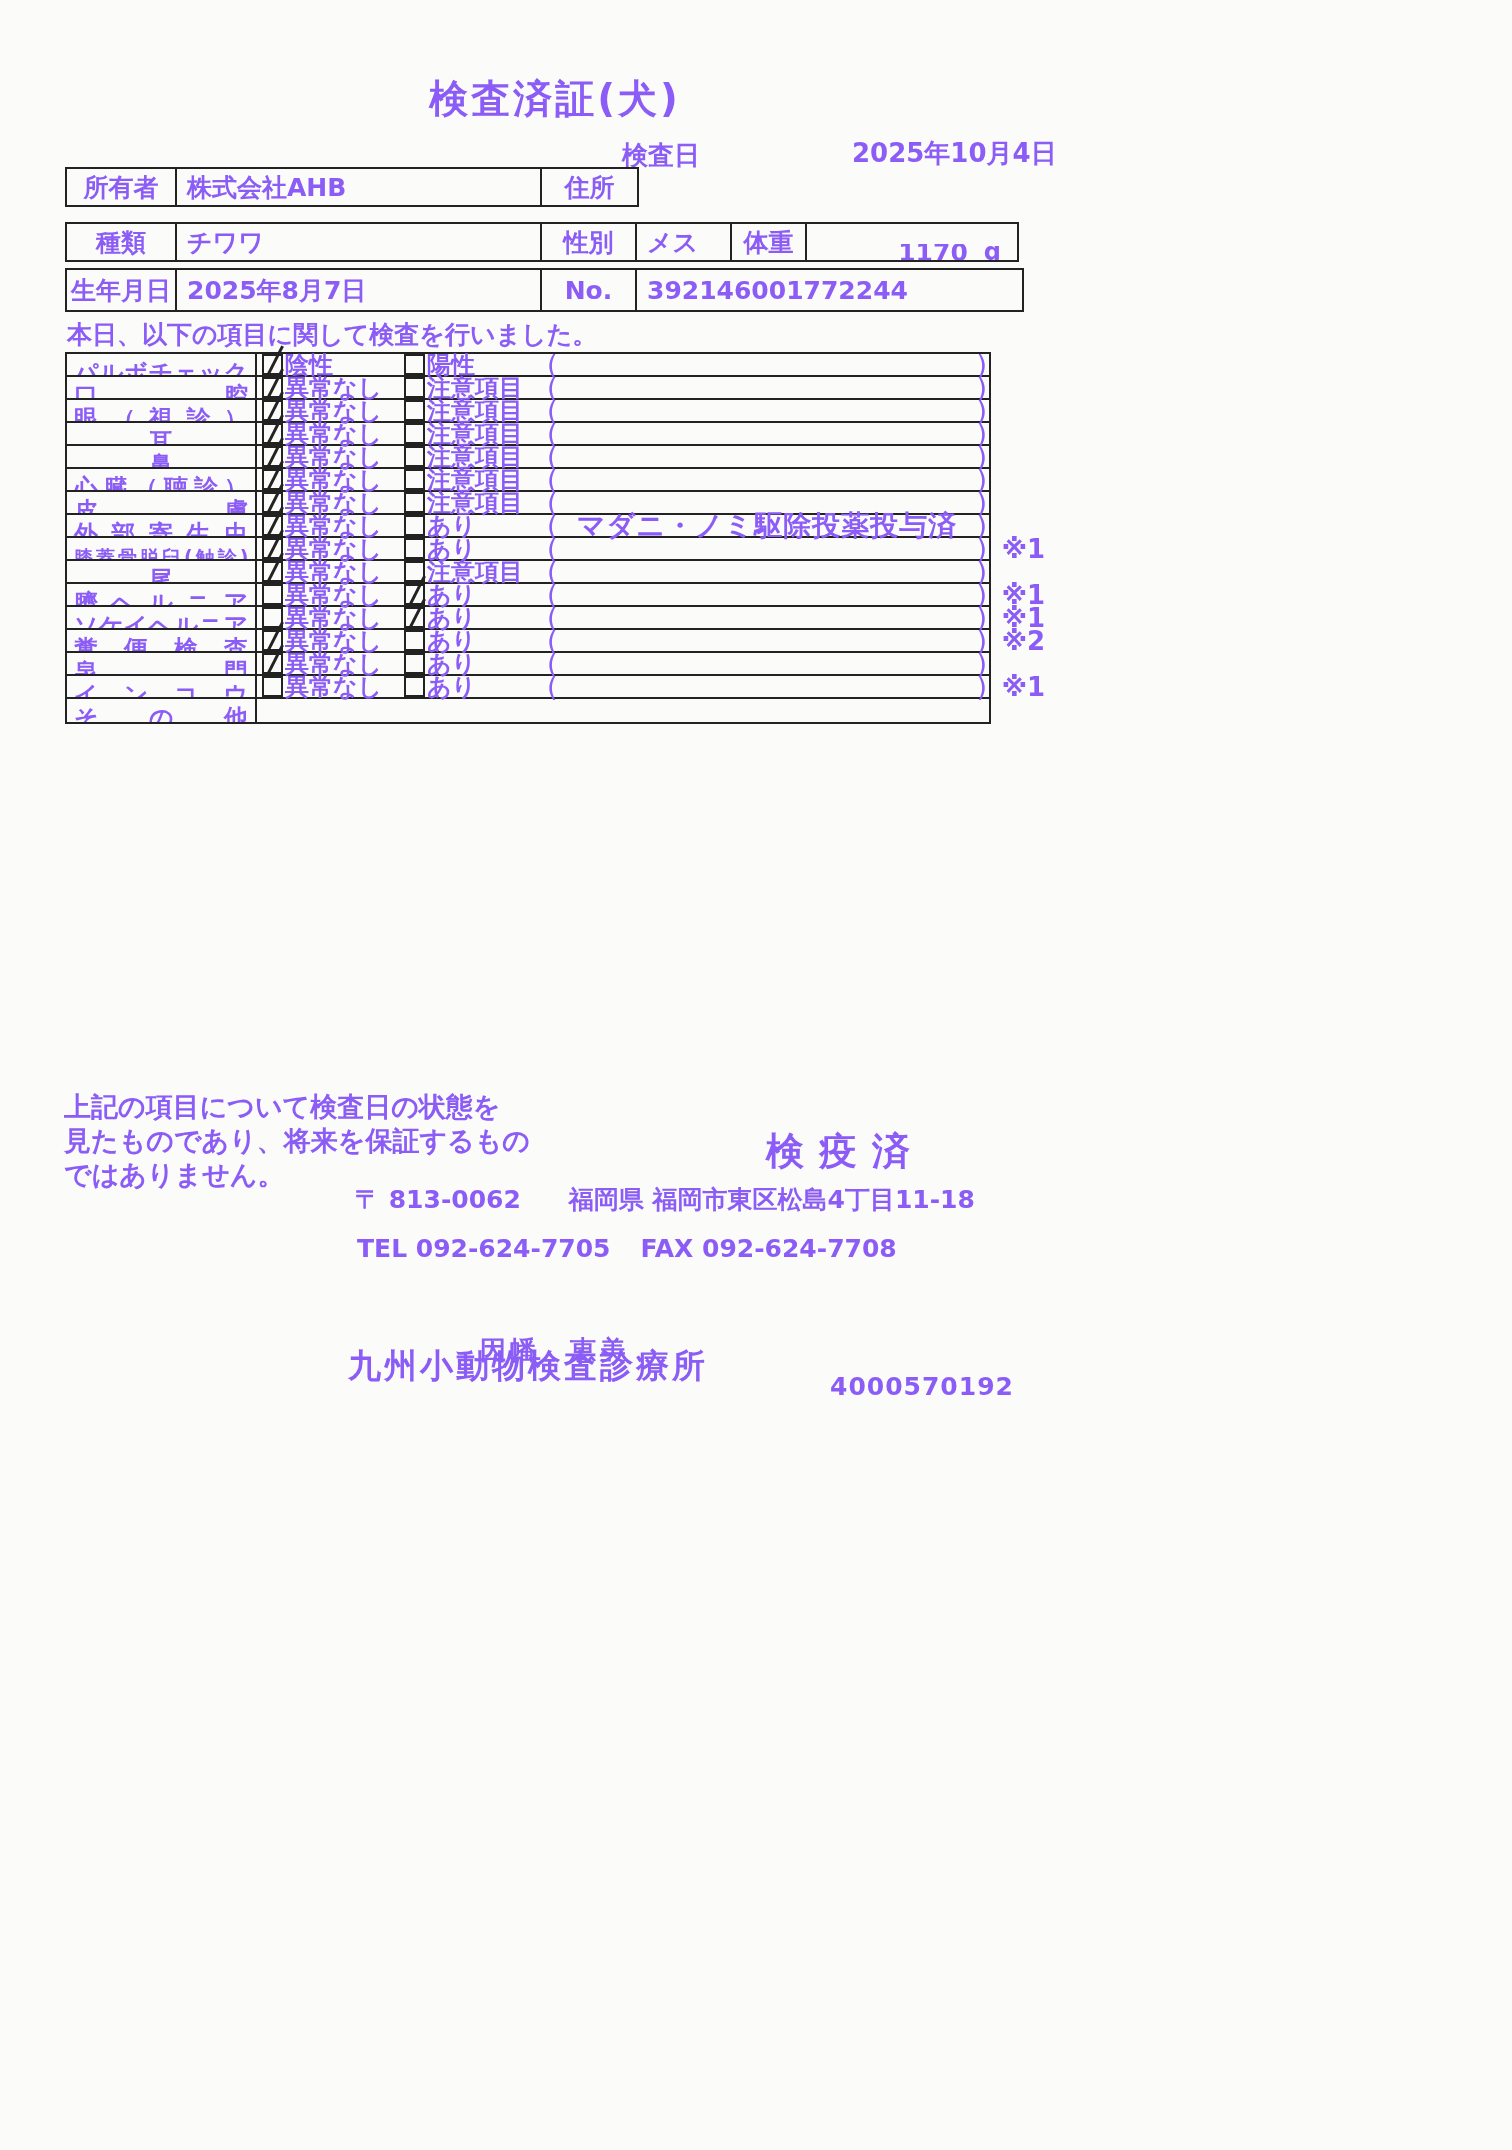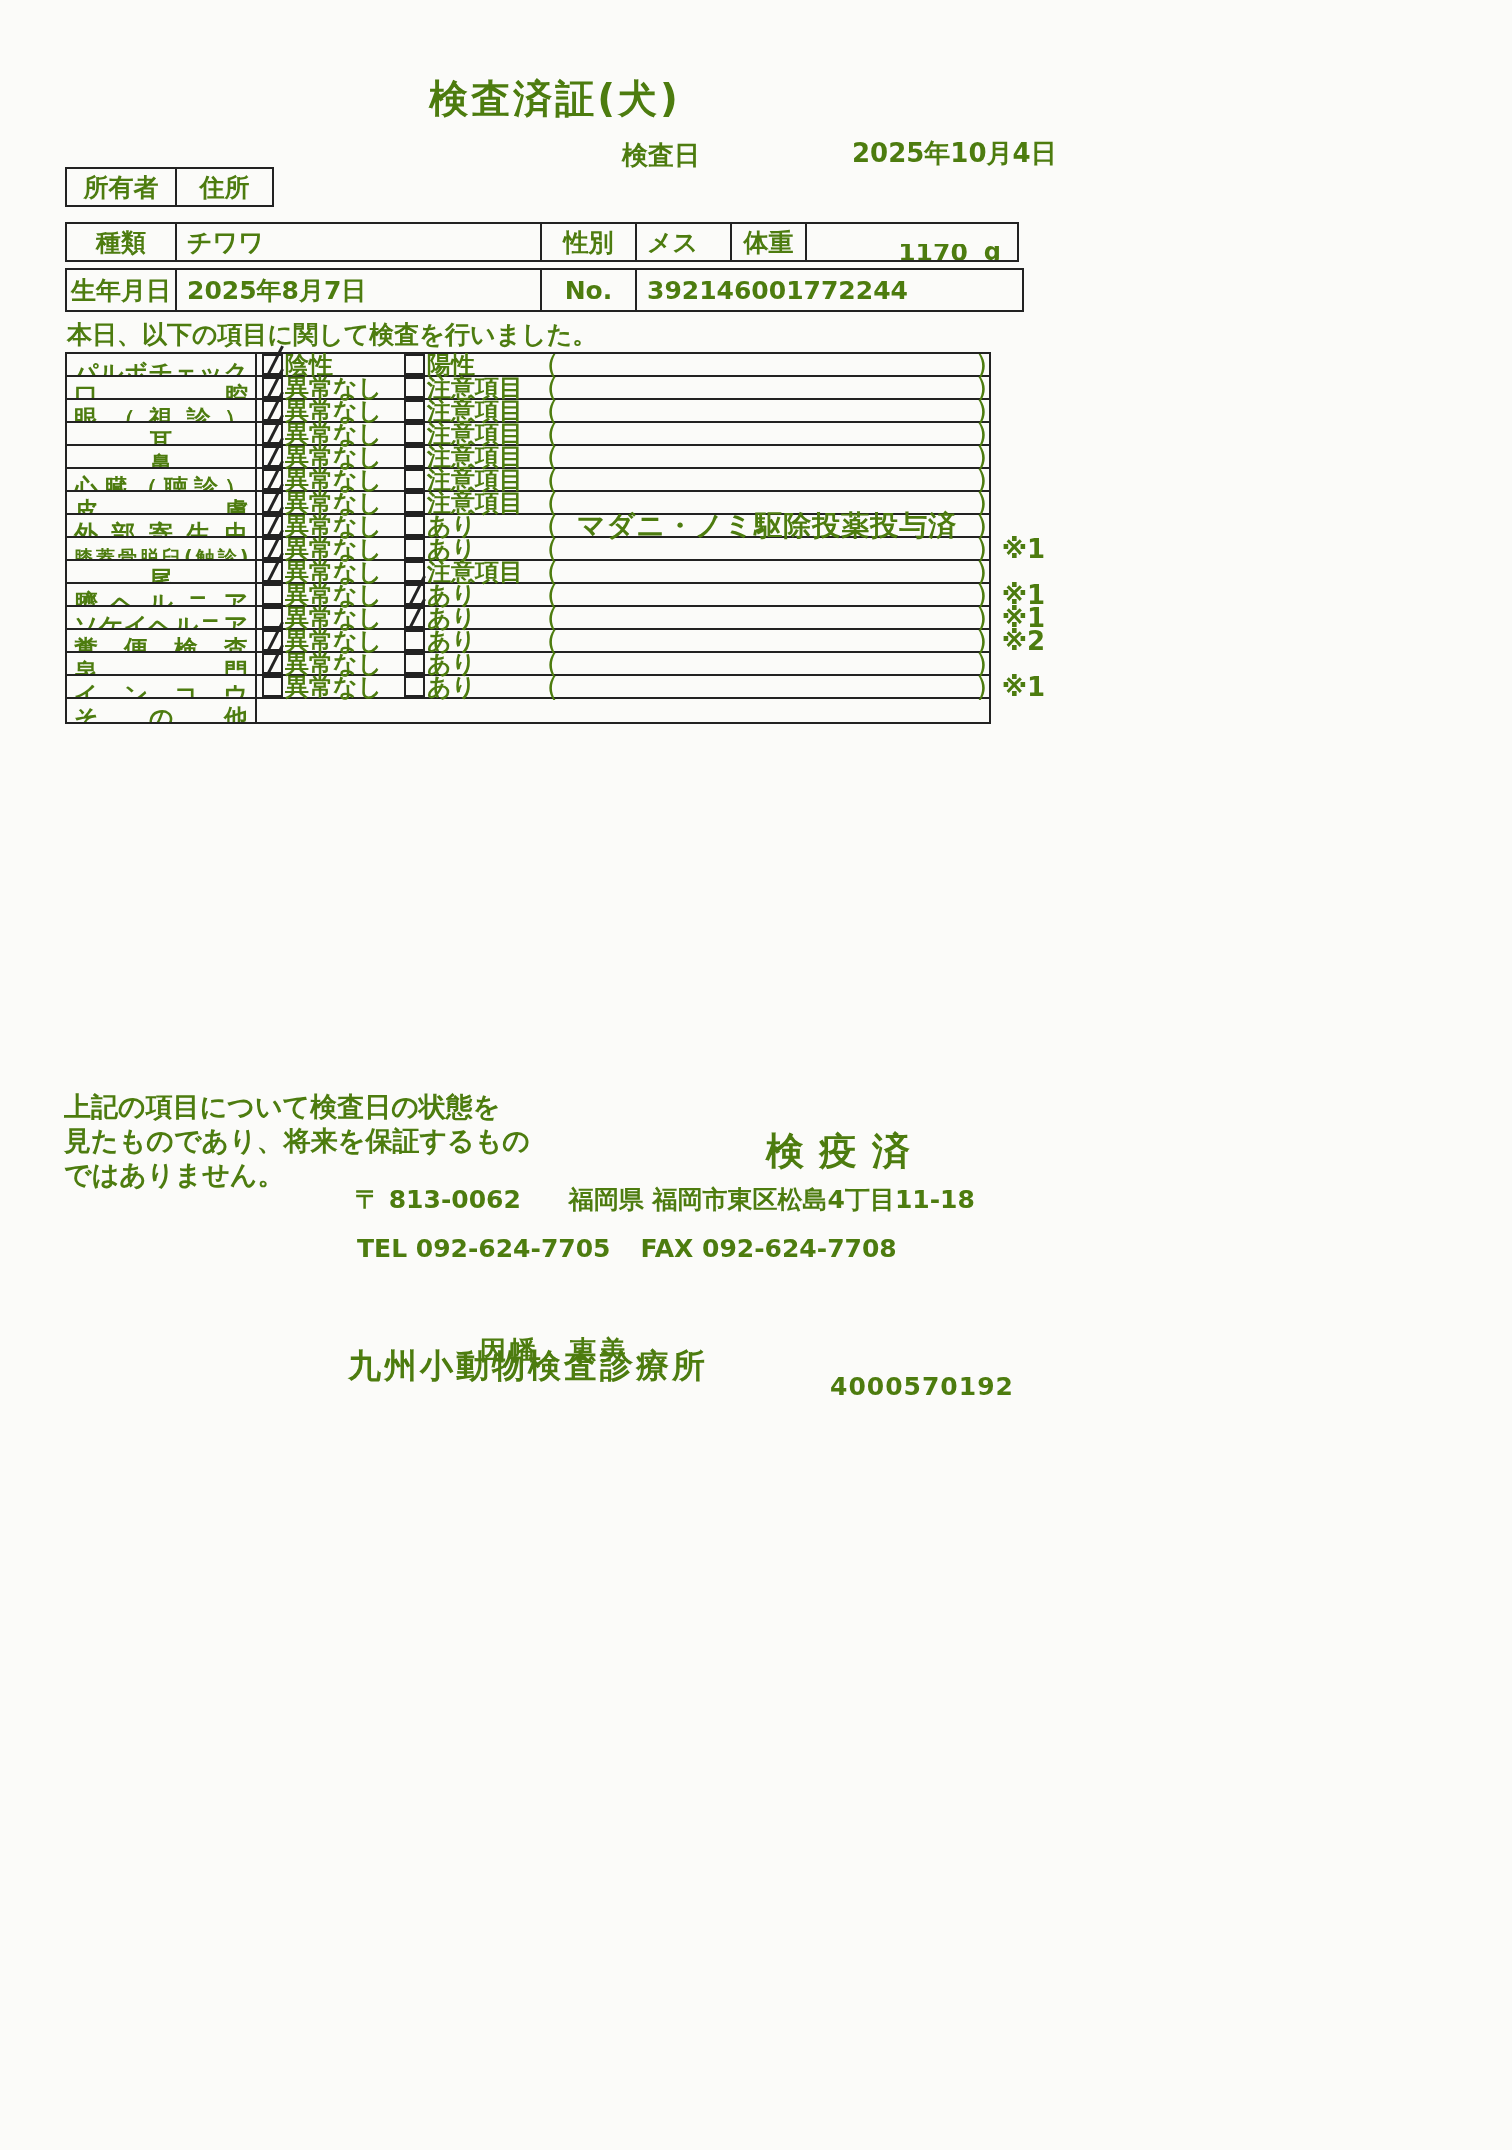--- a/index.html
+++ b/index.html
@@ -1,20 +1,20 @@
 <!DOCTYPE html>
 <html><head>
 <meta charset="utf-8">
 <style>
   * { margin:0; padding:0; box-sizing:border-box; }
   html,body { background:#e9e9e7; }
   body { font-family:"DejaVu Sans","Liberation Sans",sans-serif; }
   .page {
     position:relative; width:1512px; height:2150px;
-    background:#fbfbf9; color:#4d7c0f; overflow:hidden;
+    background:#fbfbf9; color:#8b5cf6; overflow:hidden;
     margin:0 auto;
   }
 
   
   .doc-title {
     position:absolute; top:72px; left:60px; width:990px;
     text-align:center; font-size:39px; font-weight:700; letter-spacing:3px;
   }
   .date-label { position:absolute; top:138px; left:622px; font-size:26px; font-weight:600; }
   .date-value { position:absolute; top:136px; left:852px; font-size:26px; font-weight:600; }
@@ -90,20 +90,21 @@
 
 <div class="page">
 
   <div class="doc-title">検査済証(犬)</div>
 
   <div class="date-label">検査日</div>
   <div class="date-value">2025年10月4日</div>
 
   <div class="tbl" id="tbl-owner">
     <div class="cell lab w110">所有者</div>
+    <div class="cell w365">株式会社AHB</div>
     <div class="cell lab w100">住所</div>
   </div>
 
   <div class="tbl" id="tbl-animal">
     <div class="cell lab w110">種類</div>
     <div class="cell w365">チワワ</div>
     <div class="cell lab w100">性別</div>
     <div class="cell w100">メス</div>
     <div class="cell lab w75">体重</div>
     <div class="cell w210 weight-cell">

